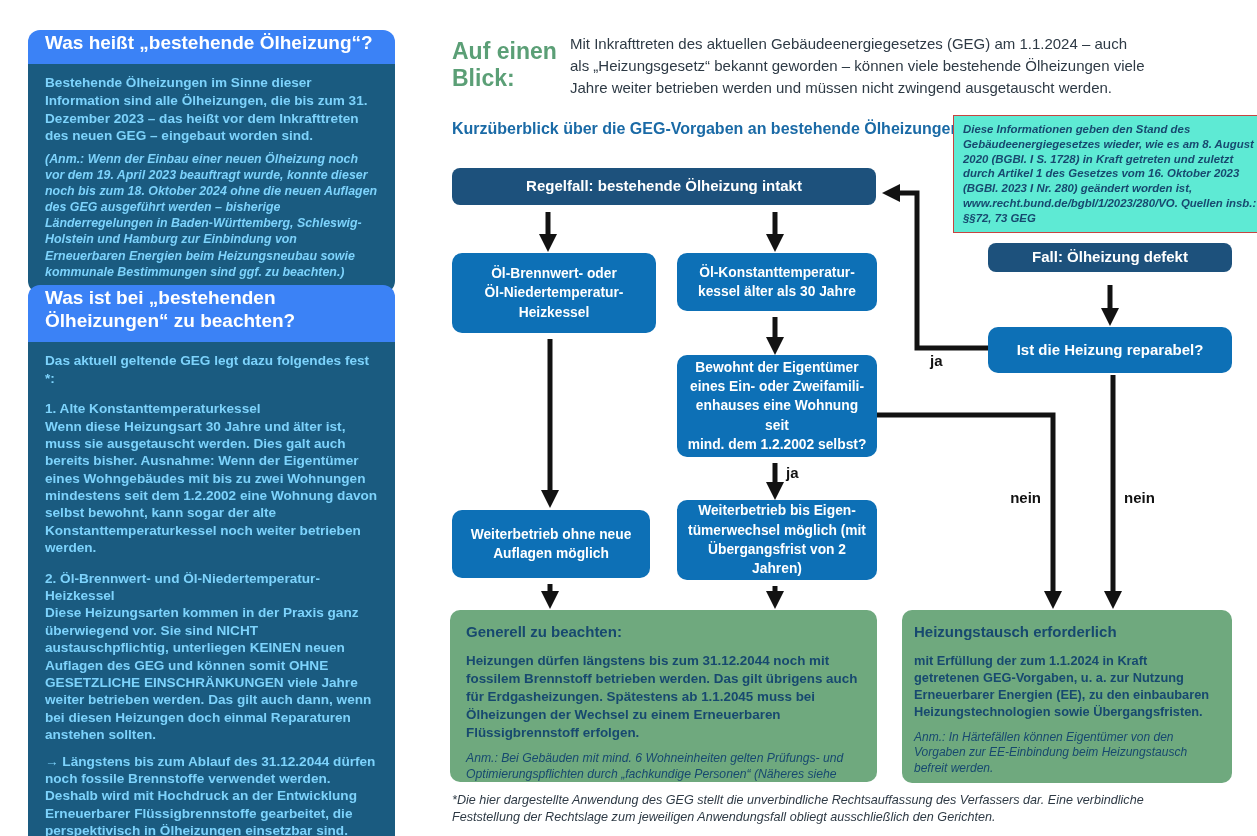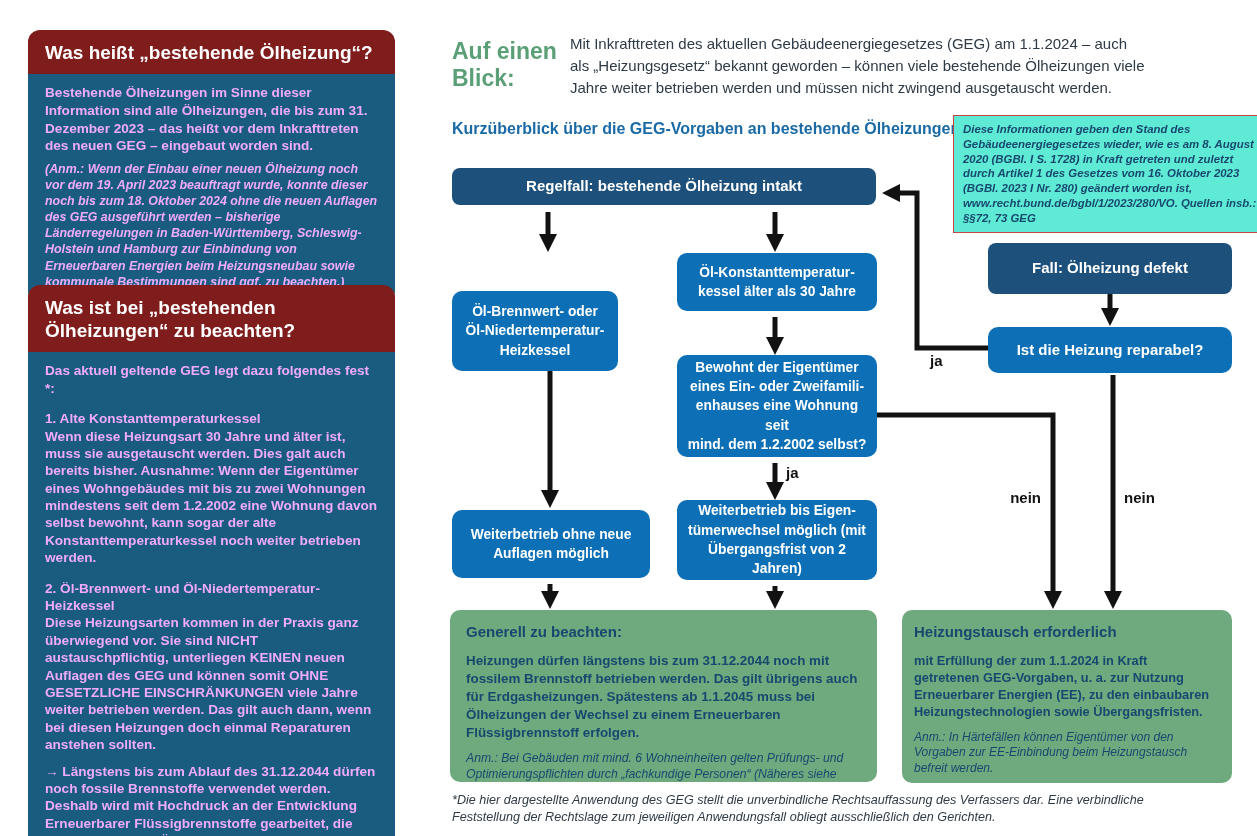--- a/index.html
+++ b/index.html
@@ -1,22 +1,22 @@
 <!DOCTYPE html>
 <html lang="de"><head>
 <meta charset="utf-8">
 <style>
   html,body{margin:0;padding:0;background:#fff;}
   body{font-family:"Liberation Sans","DejaVu Sans",sans-serif;}
   .canvas{position:relative;width:1257px;height:836px;background:#fff;overflow:hidden;}
 
   
   .panel{position:absolute;left:28px;width:367px;border-radius:12px;overflow:hidden;}
-  .panel-header{background:#7f1d1d;color:#fff;font-weight:700;font-size:19px;line-height:1.22;padding:11px 17px 10px;}
-  .panel-body{background:#1A5B80;color:#f0abfc;padding:10px 17px 13px;}
+  .panel-header{background:#3b82f6;color:#fff;font-weight:700;font-size:19px;line-height:1.22;padding:1px 17px 10px;}
+  .panel-body{background:#1A5B80;color:#7dd3fc;padding:10px 17px 13px;}
   .p-main{margin:0;font-size:13.6px;font-weight:700;line-height:1.3;}
   .p-note{margin:6px 0 0;font-size:12.4px;font-style:italic;font-weight:600;line-height:1.3;}
   .p-intro{margin:0;font-size:13.6px;font-weight:700;line-height:1.28;}
   .p-head{margin:13px 0 0;font-size:13.6px;font-weight:700;line-height:1.28;}
   .p-sec{margin:0;font-size:13.6px;font-weight:700;line-height:1.28;}
   .p-arrow{margin:9px 0 0;font-size:13.6px;font-weight:700;line-height:1.28;}
 
   
   .kicker{position:absolute;left:452px;top:38px;width:122px;font-size:23px;line-height:1.17;font-weight:700;color:#5B9F76;}
   .intro{position:absolute;left:570px;top:33px;width:580px;margin:0;font-size:15px;line-height:1.45;color:#2E3A45;}
@@ -98,35 +98,35 @@
       <path d="M550,584 V603" marker-end="url(#ah)"></path>
       <path d="M775,586 V603" marker-end="url(#ah)"></path>
       <path d="M1110,285 V320" marker-end="url(#ah)"></path>
       <path d="M1113,375 V603" marker-end="url(#ah)"></path>
       <path d="M876,415 H1053 V603" marker-end="url(#ah)"></path>
       <path d="M988,348 H917 V193 H888" marker-end="url(#ah)"></path>
     </g>
   </svg>
 
   <div class="node navy" style="left:452px;top:168px;width:424px;height:37px;">Regelfall: bestehende Ölheizung intakt</div>
-  <div class="node blue sm" style="left:452px;top:253px;width:166px;height:80px;margin-top:38px;">Öl-Brennwert- oder
+  <div class="node blue sm" style="left:452px;top:253px;width:204px;height:80px;">Öl-Brennwert- oder
 Öl-Niedertemperatur-
 Heizkessel</div>
   <div class="node blue sm" style="left:677px;top:253px;width:200px;height:58px;">Öl-Konstanttemperatur-
 kessel älter als 30 Jahre</div>
   <div class="node blue sm" style="left:677px;top:355px;width:200px;height:102px;">Bewohnt der Eigentümer
 eines Ein- oder Zweifamili-
 enhauses eine Wohnung seit
 mind. dem 1.2.2002 selbst?</div>
   <div class="node blue sm" style="left:452px;top:510px;width:198px;height:68px;">Weiterbetrieb ohne neue
 Auflagen möglich</div>
   <div class="node blue sm" style="left:677px;top:500px;width:200px;height:80px;">Weiterbetrieb bis Eigen-
 tümerwechsel möglich (mit
 Übergangsfrist von 2 Jahren)</div>
-  <div class="node navy" style="left:988px;top:243px;width:244px;height:51px;">Fall: Ölheizung defekt</div>
+  <div class="node navy" style="left:988px;top:243px;width:244px;height:29px;">Fall: Ölheizung defekt</div>
   <div class="node blue" style="left:988px;top:327px;width:244px;height:46px;">Ist die Heizung reparabel?</div>
 
   <span class="edge-label" style="left:930px;top:352px;">ja</span>
   <span class="edge-label" style="left:786px;top:464px;">ja</span>
   <span class="edge-label" style="left:993px;top:489px;width:48px;text-align:right;">nein</span>
   <span class="edge-label" style="left:1124px;top:489px;">nein</span>
 
   <div class="result" style="left:450px;top:610px;width:427px;height:172px;">
     <p class="r-title">Generell zu beachten:</p>
     <p class="r-body">Heizungen dürfen längstens bis zum 31.12.2044 noch mit fossilem Brennstoff betrieben werden. Das gilt übrigens auch für Erdgasheizungen. Spätestens ab 1.1.2045 muss bei Ölheizungen der Wechsel zu einem Erneuerbaren Flüssigbrennstoff erfolgen.</p>

